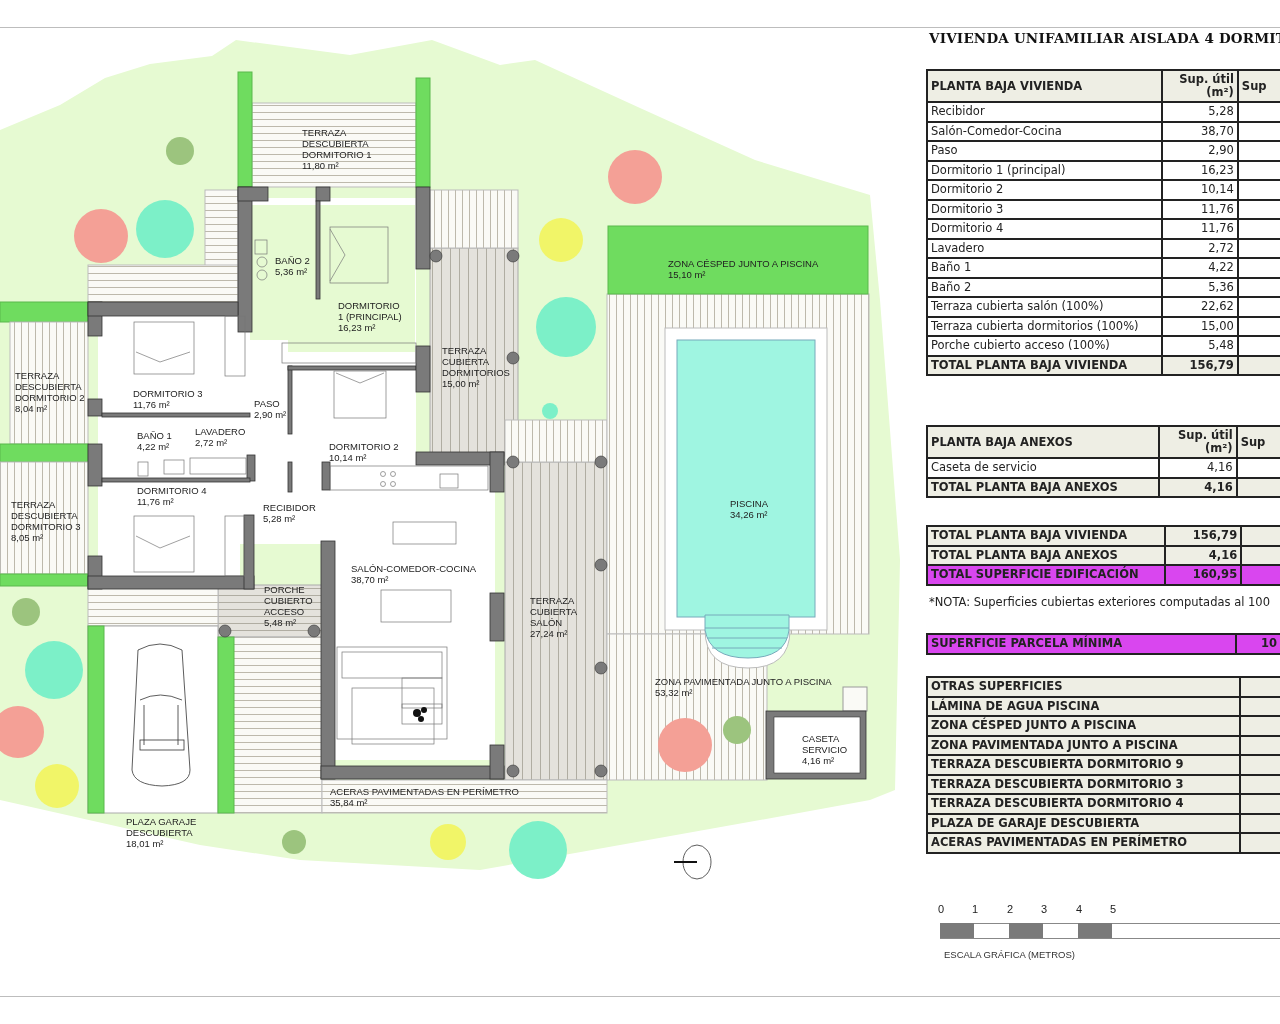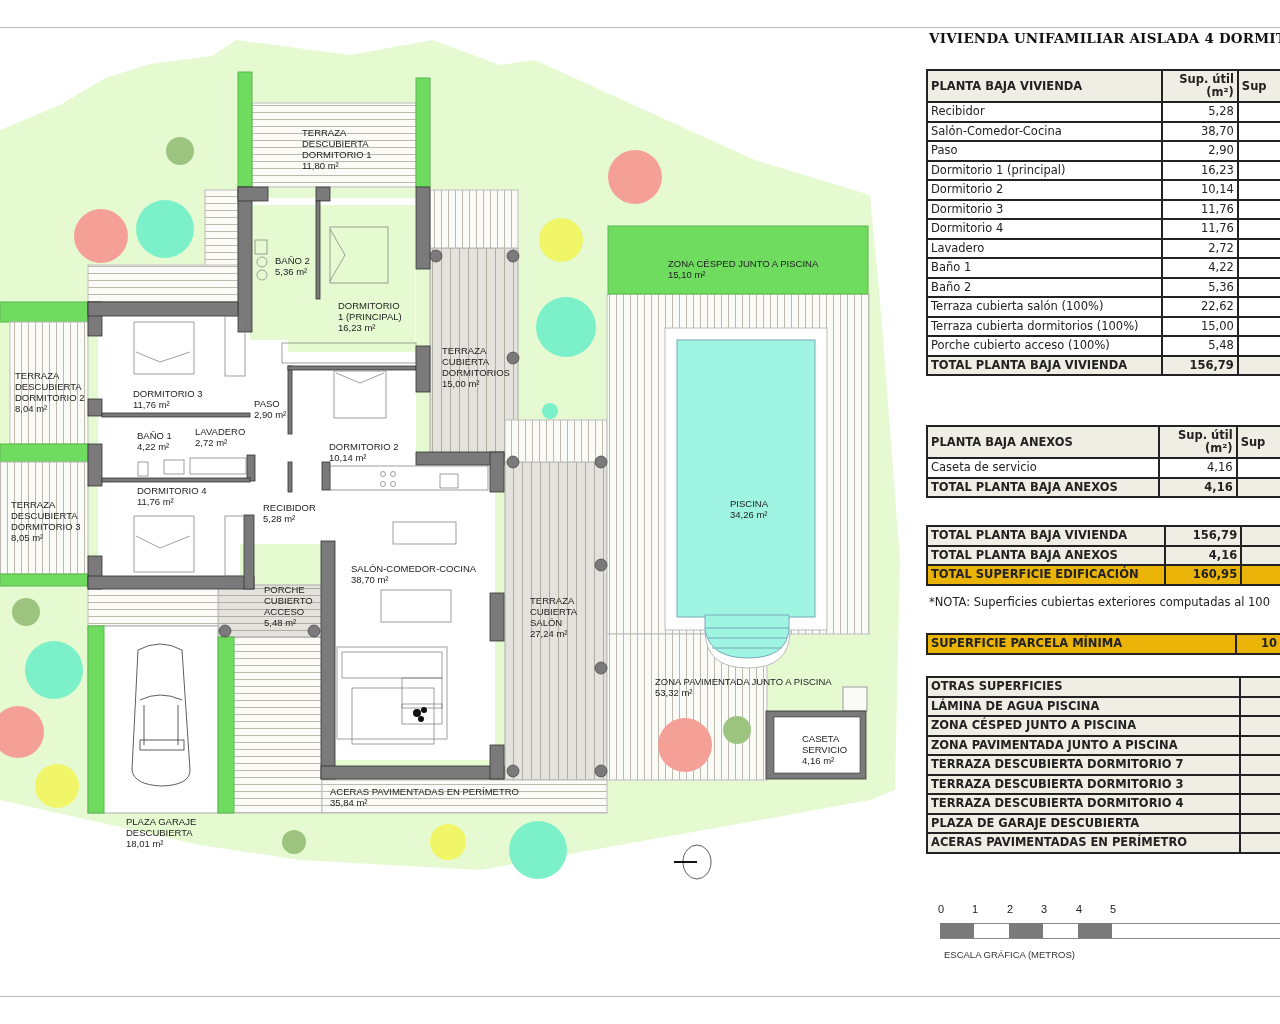--- a/index.html
+++ b/index.html
@@ -10,21 +10,21 @@
   .lbl{font-family:"Liberation Sans",sans-serif;font-size:9.5px;fill:#222;}
   
   #sheet{position:absolute;left:920px;top:28px;width:360px;height:940px;font-family:"DejaVu Sans",sans-serif;}
   .title{position:absolute;left:9px;top:2px;font-family:"DejaVu Serif",serif;font-weight:bold;font-size:13.5px;letter-spacing:0.2px;white-space:nowrap;color:#111;}
   table.t{position:absolute;left:6px;border-collapse:collapse;font-size:11.5px;color:#222;}
   table.t td{border:2px solid #222;padding:0 3px;height:17.5px;white-space:nowrap;line-height:17px;}
   table.t td.n{text-align:right;width:74px;}
   table.t td.x{width:40px;border-right:none;}
   table.t tr.h td{background:#eeeee4;font-weight:bold;}
   table.t tr.b td{font-weight:bold;background:#eeeee4;}
-  table.t tr.blue td{background:#eab308;font-weight:bold;}
+  table.t tr.blue td{background:#d946ef;font-weight:bold;}
   table.t td.lab{width:236px;}
   .hdnum{text-align:right;font-weight:bold;line-height:13px !important;font-size:11.5px;}
   .note{position:absolute;left:9px;top:567px;font-size:11.5px;color:#222;white-space:nowrap;}
   .scale{position:absolute;left:16px;top:875px;}
   .scale .nums span{position:absolute;top:0;font-size:11px;font-family:"Liberation Sans",sans-serif;color:#222;}
   .scale .bar{position:absolute;top:20px;height:14px;border-top:1px solid #888;border-bottom:1px solid #888;}
   .scale .seg{position:absolute;top:20px;height:15px;background:#7a7a7a;}
   .scale .cap{position:absolute;left:8px;top:46px;font-size:9.5px;white-space:nowrap;color:#333;font-family:"Liberation Sans",sans-serif;}
 </style>
 </head>
@@ -386,21 +386,21 @@
         </tr>
     <tr class="b">
           <td>ZONA CÉSPED JUNTO A PISCINA</td>
           <td class="x"></td>
         </tr>
     <tr class="b">
           <td>ZONA PAVIMENTADA JUNTO A PISCINA</td>
           <td class="x"></td>
         </tr>
     <tr class="b">
-          <td>TERRAZA DESCUBIERTA DORMITORIO 7</td>
+          <td>TERRAZA DESCUBIERTA DORMITORIO 9</td>
           <td class="x"></td>
         </tr>
     <tr class="b">
           <td>TERRAZA DESCUBIERTA DORMITORIO 3</td>
           <td class="x"></td>
         </tr>
     <tr class="b">
           <td>TERRAZA DESCUBIERTA DORMITORIO 4</td>
           <td class="x"></td>
         </tr>

